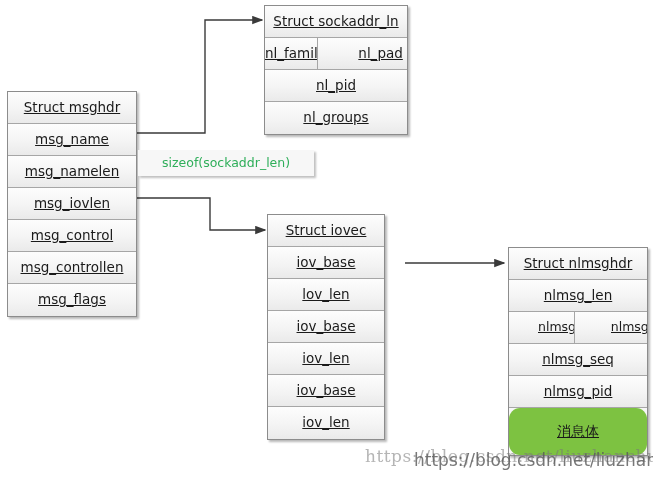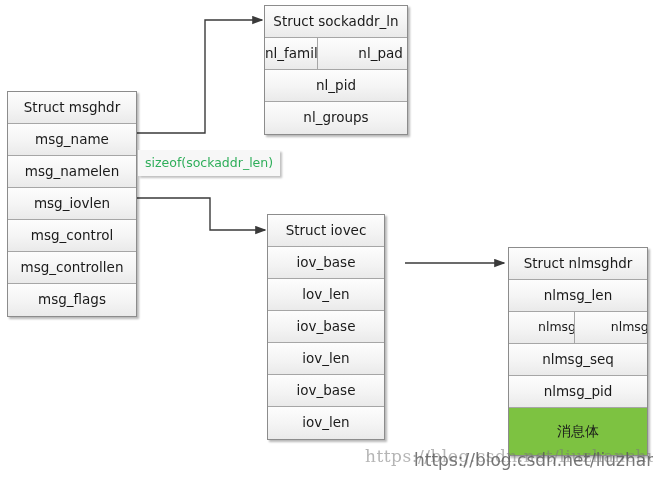--- a/index.html
+++ b/index.html
@@ -30,20 +30,21 @@
     box-sizing: border-box;
     height: 32px;
     line-height: 30px;
     text-align: center;
     font-size: 13.5px;
     color: #1a1a1a;
     border-bottom: 1px solid #a6a6a6;
     background: linear-gradient(to bottom, #fdfdfd 0%, #f4f4f4 55%, #eaeaea 100%);
     white-space: nowrap;
     overflow: hidden;
+    text-decoration: underline;
   }
   .row:last-child { border-bottom: none; }
   .row.header {
     border-bottom: 1px solid #a6a6a6;
   }
   .row.split {
     display: flex;
     padding: 0;
     gap: 36px;
   }
@@ -57,29 +58,30 @@
     white-space: nowrap;
   }
   .row.split > .cell.first {
     border-right: 1px solid #a6a6a6;
   }
   .row.green {
     background: #7dc241;
     color: #1a1a1a;
     font-size: 14px;
     border-bottom: none;
+    border-radius: 11px;
   }
 
   
   .note {
     position: absolute;
     box-sizing: border-box;
     height: 26px;
     line-height: 26px;
-    padding: 0 7px;
+    padding: 0 24px;
     font-size: 12.5px;
     color: #2fae5a;
     background: #f7f7f7;
     box-shadow: 2px 2px 2px rgba(0,0,0,0.25);
     white-space: nowrap;
     z-index: 5;
   }
 
   
   .connectors {

